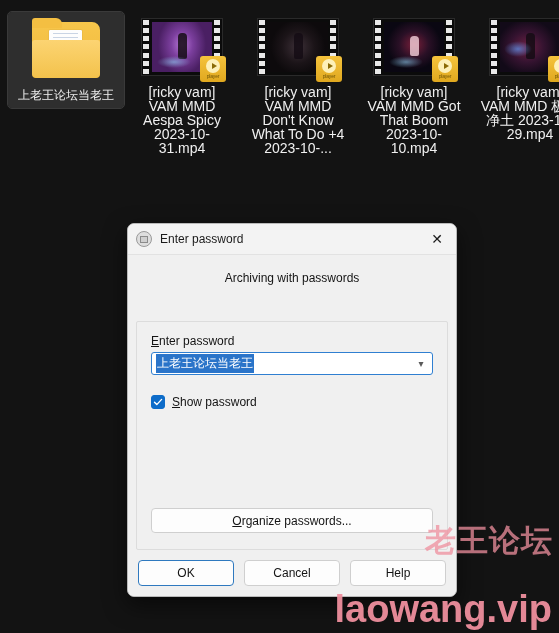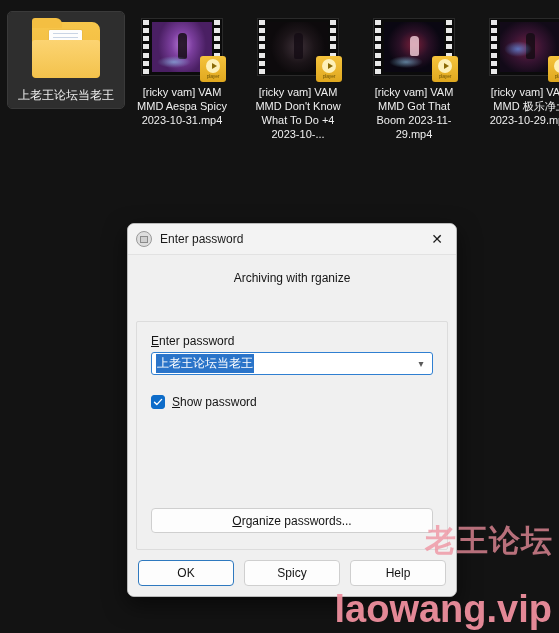--- a/index.html
+++ b/index.html
@@ -181,21 +181,21 @@
     margin-left: 2px;
   }
   .player-badge .plab {
     font-size: 5px;
     color: #6e5405;
     line-height: 6px;
     letter-spacing: -.2px;
   }
 
   .icon-label {
-    font-size: 11px;
+    font-size: 14px;
     line-height: 14px;
     color: #f0f0f0;
     text-align: center;
     word-wrap: break-word;
     max-width: 100px;
   }
   .icon-label.cn { font-size: 12px; }
 
   
   #dialog {
@@ -516,21 +516,21 @@
             <span></span>
             <span></span>
           </div>
         <div class="player-badge">
           <div class="circ">
               <div class="tri"></div>
             </div>
           <div class="plab">player</div>
         </div>
       </div>
-      <div class="icon-label">[ricky vam] VAM MMD Got That Boom 2023-11-29.mp4</div>
+      <div class="icon-label">[ricky vam] VAM MMD Got That Boom 2023-10-10.mp4</div>
     </div>
 
     <div class="desk-icon">
       <div class="thumb">
         <div class="film"></div>
         <div class="still still-4">
             <div class="figure"></div>
             <div class="glow"></div>
           </div>
         <div class="perf left">
@@ -559,21 +559,21 @@
   <div class="titlebar">
     <div class="app-icon">
       <div class="inner"></div>
     </div>
     <div class="title-text">Enter password</div>
     <div class="close-btn">✕</div>
   </div>
 
   <div class="dlg-body">
 
-    <div class="sub-title">Archiving with rganize</div>
+    <div class="sub-title">Archiving with passwords</div>
 
     <div class="groupbox">
 
       <div class="field-label"><u>E</u>nter password</div>
 
       <div class="combo">
         <span class="value">上老王论坛当老王</span>
         <span class="chev">▾</span>
       </div>
 
@@ -598,21 +598,21 @@
       </div>
 
     </div>
   </div>
 
   <div class="footer">
     <div class="btn default">
       <span>OK</span>
     </div>
     <div class="btn">
-      <span>Spicy</span>
+      <span>Cancel</span>
     </div>
     <div class="btn">
       <span>Help</span>
     </div>
   </div>
 
 </div>
 
 <div class="wm wm-cn">老王论坛</div>
 <div class="wm wm-en">laowang.vip</div>

